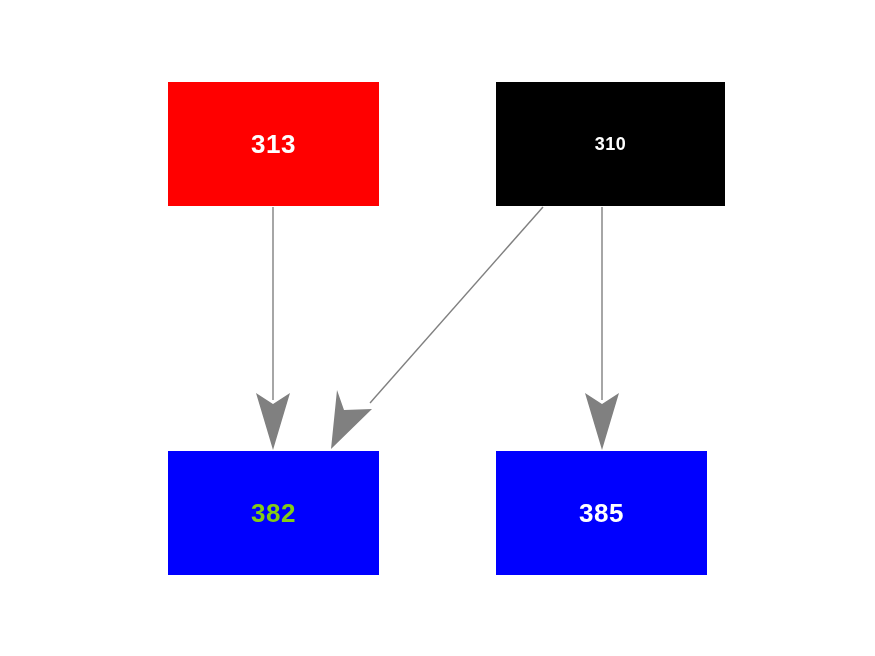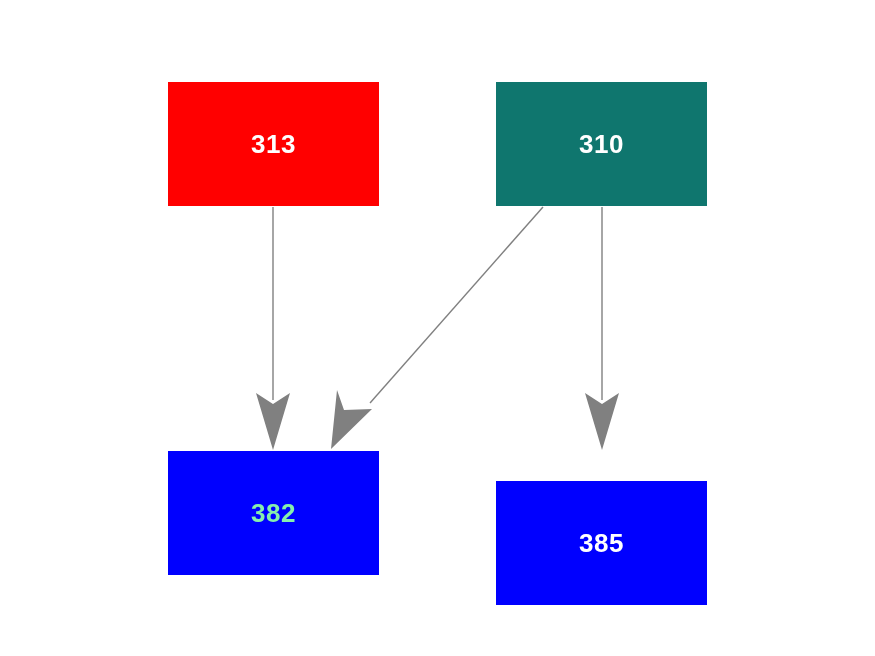--- a/index.html
+++ b/index.html
@@ -64,25 +64,25 @@
     <g>
       <line x1="602" y1="207" x2="602" y2="400" stroke="#808080" stroke-width="1.4"></line>
       <polygon points="602,450 585,393 602,404 619,393" fill="#808080"></polygon>
     </g>
   </svg>
 
   <div class="node" style="left: 168px; top: 82px; width: 211px; height: 124px; background: rgb(255, 0, 0); color: rgb(255, 255, 255); font-size: 26px;">
     <span class="node-label">313</span>
   </div>
 
-  <div class="node" style="left: 496px; top: 82px; width: 211px; height: 124px; background: #0f766e; color: rgb(255, 255, 255); font-size: 26px;">
+  <div class="node" style="left: 496px; top: 82px; width: 229px; height: 124px; background: #000000; color: rgb(255, 255, 255); font-size: 18px;">
     <span class="node-label">310</span>
   </div>
 
-  <div class="node" style="left: 168px; top: 451px; width: 211px; height: 124px; background: rgb(0, 0, 255); color: #86efac; font-size: 26px;">
+  <div class="node" style="left: 168px; top: 451px; width: 211px; height: 124px; background: rgb(0, 0, 255); color: #84cc16; font-size: 26px;">
     <span class="node-label">382</span>
   </div>
 
-  <div class="node" style="left: 496px; top: 451px; width: 211px; height: 124px; background: rgb(0, 0, 255); color: rgb(255, 255, 255); font-size: 26px; margin-top: 30px;">
+  <div class="node" style="left: 496px; top: 451px; width: 211px; height: 124px; background: rgb(0, 0, 255); color: rgb(255, 255, 255); font-size: 26px;">
     <span class="node-label">385</span>
   </div>
 
 </div>
 
 </body></html>

